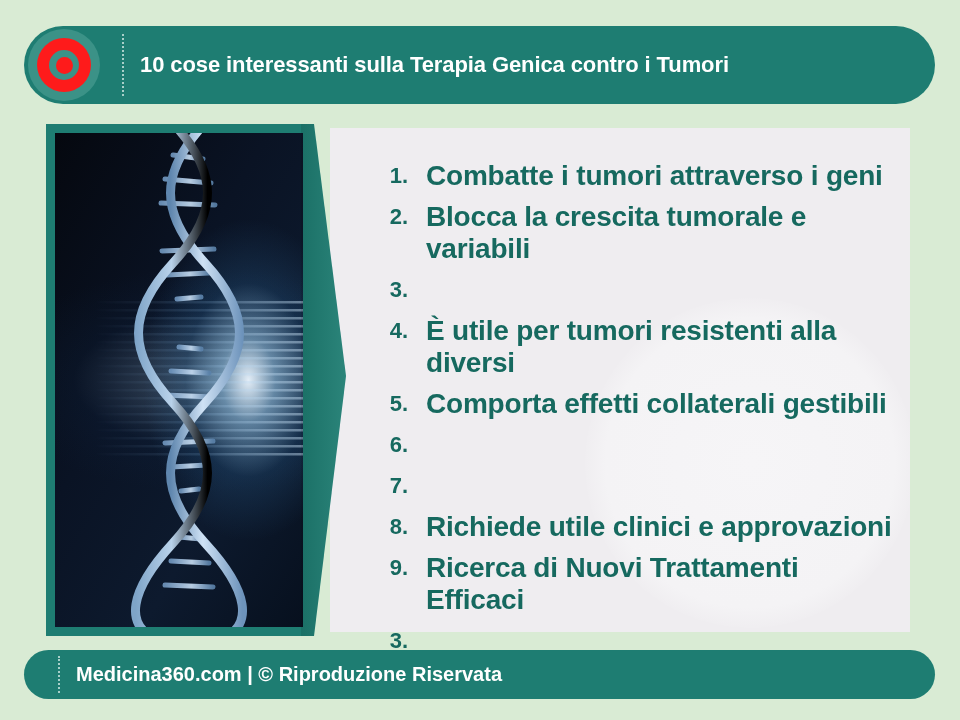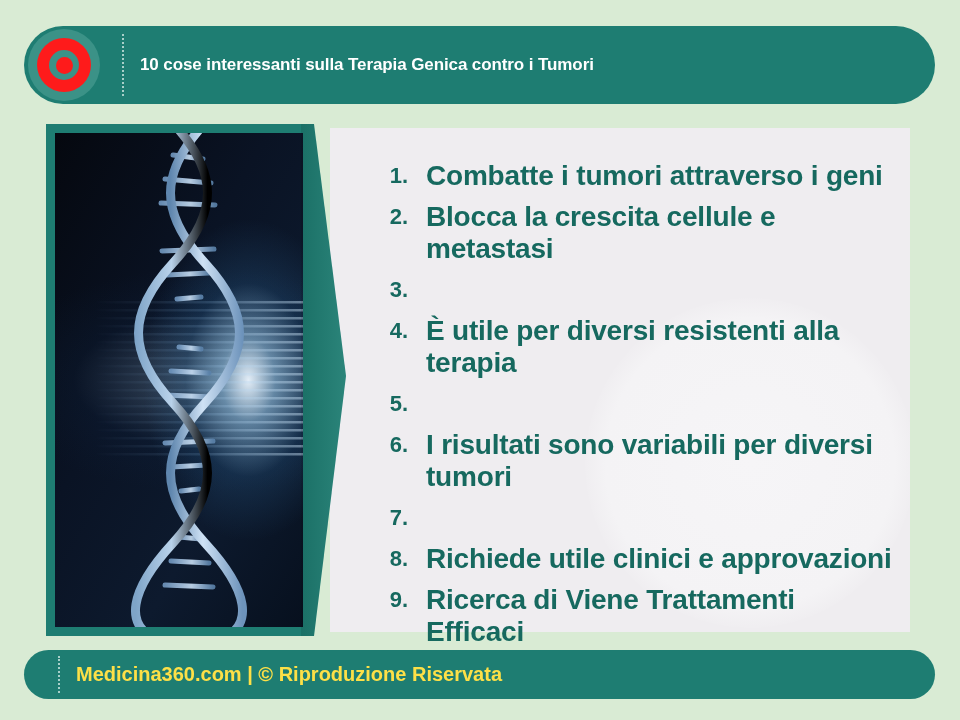--- a/index.html
+++ b/index.html
@@ -76,21 +76,21 @@
     border-left: 2px dotted #a8cfc9;
   }
   .header-title {
     position: absolute;
     left: 116px;
     top: 0;
     height: 78px;
     display: flex;
     align-items: center;
     color: #ffffff;
-    font-size: 17px;
+    font-size: 22px;
     font-weight: bold;
     letter-spacing: -0.1px;
     white-space: nowrap;
   }
 
   
   .content-panel {
     position: absolute;
     left: 330px;
     top: 128px;
@@ -236,21 +236,21 @@
     height: 37px;
     border-left: 2px dotted #a8cfc9;
   }
   .footer-text {
     position: absolute;
     left: 52px;
     top: 0;
     height: 49px;
     display: flex;
     align-items: center;
-    color: #fde047;
+    color: #ffffff;
     font-size: 20px;
     font-weight: bold;
     white-space: nowrap;
   }
 </style>
 </head>
 <body>
 
 <div id="infographic">
 
@@ -325,46 +325,46 @@
     <div class="image-block-shade"></div>
   </div>
 
   <div class="list">
     <div class="list-item">
       <div class="item-num">1.</div>
       <div class="item-text">Combatte i tumori attraverso i geni</div>
     </div>
     <div class="list-item">
       <div class="item-num">2.</div>
-      <div class="item-text">Blocca la crescita cellule e metastasi</div>
+      <div class="item-text">Blocca la crescita tumorale e variabili</div>
     </div>
     <div class="list-item">
       <div class="item-num">3.</div>
     </div>
     <div class="list-item">
       <div class="item-num">4.</div>
-      <div class="item-text">È utile per diversi resistenti alla terapia</div>
+      <div class="item-text">È utile per tumori resistenti alla diversi</div>
     </div>
     <div class="list-item">
       <div class="item-num">5.</div>
+      <div class="item-text">Comporta effetti collaterali gestibili</div>
     </div>
     <div class="list-item">
       <div class="item-num">6.</div>
-      <div class="item-text">I risultati sono variabili per diversi tumori</div>
     </div>
     <div class="list-item">
       <div class="item-num">7.</div>
     </div>
     <div class="list-item">
       <div class="item-num">8.</div>
       <div class="item-text">Richiede utile clinici e approvazioni</div>
     </div>
     <div class="list-item">
       <div class="item-num">9.</div>
-      <div class="item-text">Ricerca di Viene Trattamenti Efficaci</div>
+      <div class="item-text">Ricerca di Nuovi Trattamenti Efficaci</div>
     </div>
     <div class="list-item">
       <div class="item-num">3.</div>
     </div>
   </div>
 
   <div class="footer-bar">
     <div class="footer-divider"></div>
     <div class="footer-text">Medicina360.com | © Riproduzione Riservata</div>
   </div>

